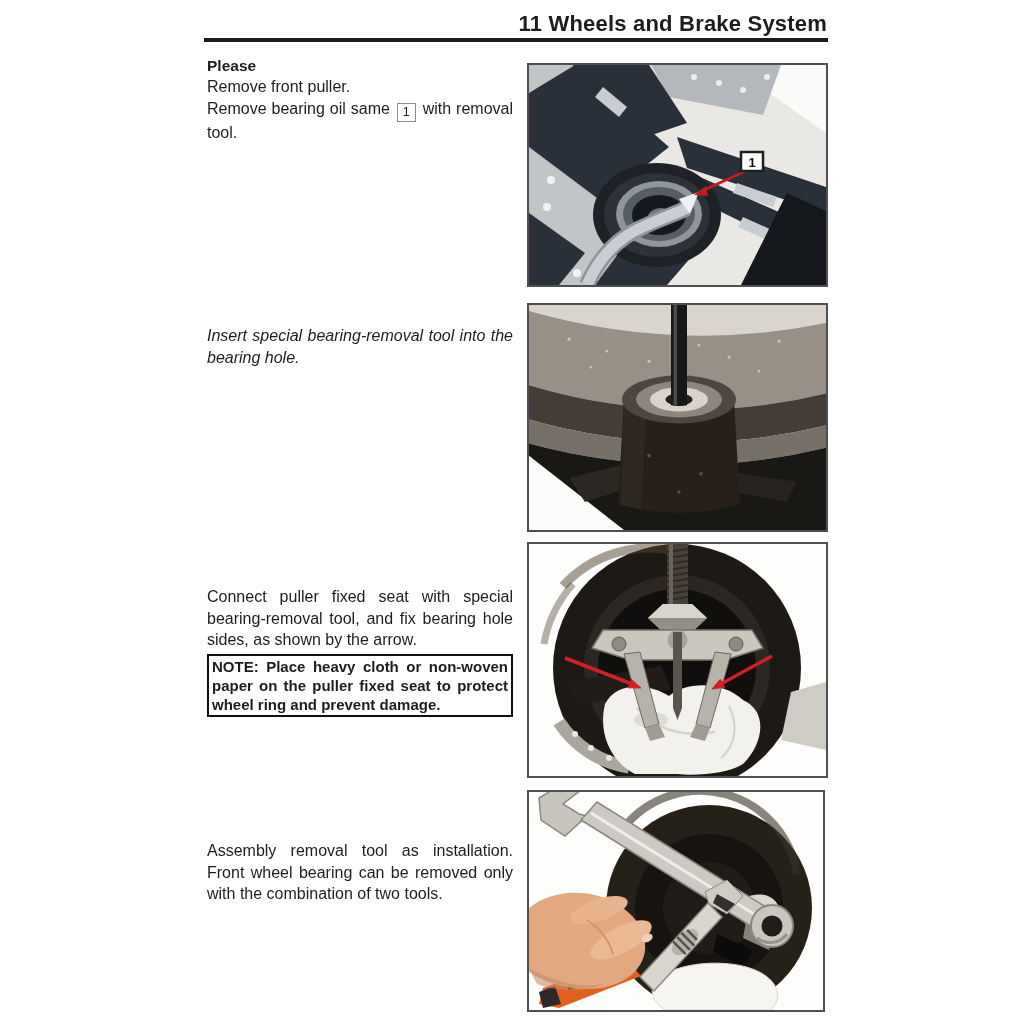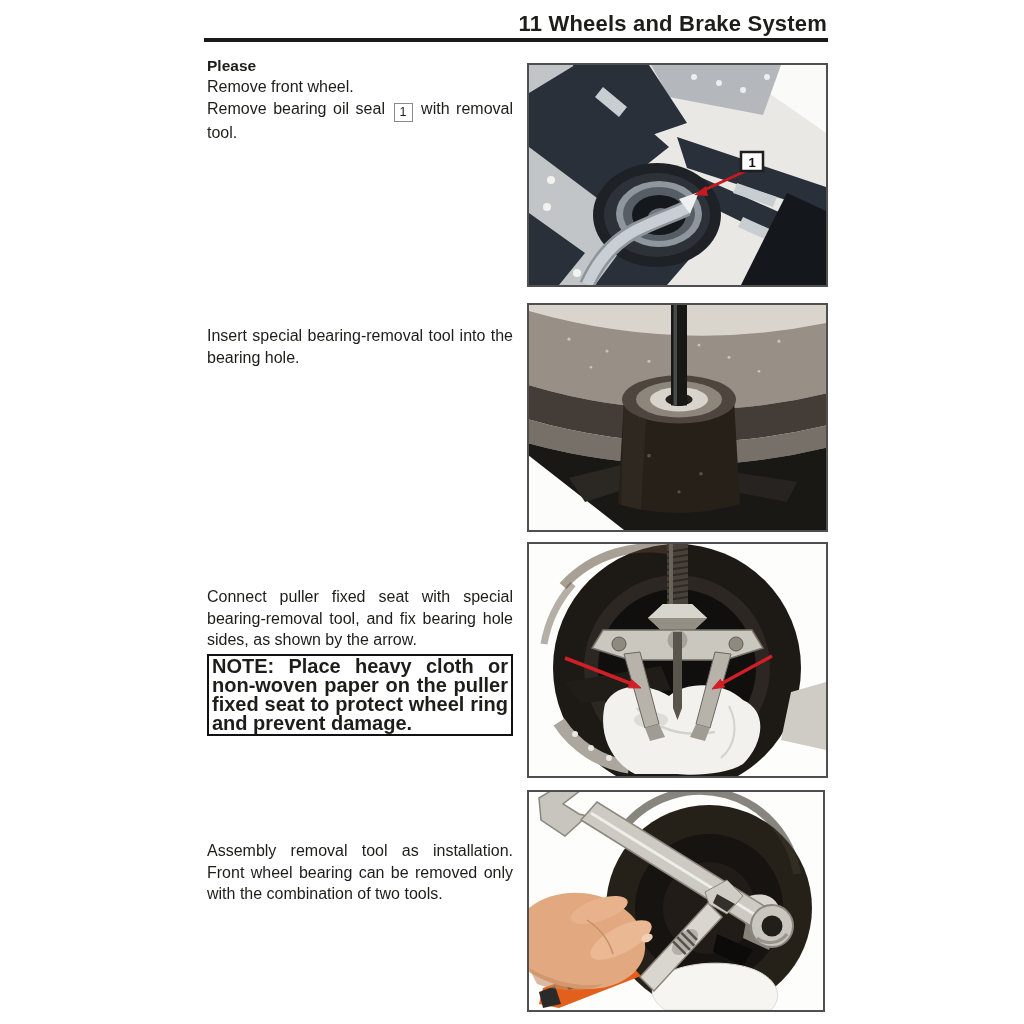--- a/index.html
+++ b/index.html
@@ -7,46 +7,46 @@
         font-family:"Liberation Sans","DejaVu Sans",sans-serif;color:#1d1d1b;}
   .chapter-title{position:absolute;top:11px;right:197px;font-size:22px;font-weight:bold;
         letter-spacing:0.2px;white-space:nowrap;}
   .header-rule{position:absolute;top:38px;left:204px;width:624px;height:3.5px;background:#1a1a1a;}
   .tblock{position:absolute;left:207px;width:306px;font-size:16px;line-height:21.5px;}
   .tblock p{margin:0;text-align:justify;}
   .sec-heading{font-size:18px;font-weight:bold;line-height:22px;margin:0;}
   .sub-heading{font-size:15.5px;font-weight:bold;line-height:21px;margin:0;}
   .callout-box{display:inline-block;width:17px;height:17px;line-height:16px;border:1px solid #8a8a8a;
         font-size:12.5px;text-align:center;vertical-align:-2px;margin:0 2px;background:#fff;}
-  .note-box{border:2.5px solid #111;font-size:20px;font-weight:bold;line-height:19px;
+  .note-box{border:2.5px solid #111;font-size:15px;font-weight:bold;line-height:19px;
         padding:1px 3px;margin-top:3px;text-align:justify;}
   .fig{position:absolute;border:2px solid #4f4f4f;background:#fff;box-sizing:border-box;}
   .fig svg{display:block;width:100%;height:100%;}
   #fig1{left:527px;top:63px;width:301px;height:224px;}
   #fig2{left:527px;top:303px;width:301px;height:229px;}
   #fig3{left:527px;top:542px;width:301px;height:236px;}
   #fig4{left:527px;top:790px;width:298px;height:222px;}
   #block1{top:55px;}
-  #block2{top:325px;}
+  #block2{top:325px;font-style:italic;}
   #block3{top:586px;}
   #block4{top:840px;}
   .para-gap{margin-top:16px !important;}
 </style>
 </head>
 <body>
 
 <div class="page">
 
   <div class="chapter-title">11 Wheels and Brake System</div>
   <div class="header-rule"></div>
 
   <div class="tblock" id="block1">
     <h4 class="sub-heading">Please</h4>
-    <p>Remove front wheel.</p>
-    <p><span>Remove bearing oil seal</span> <span class="callout-box"><span>1</span></span> <span>with removal tool.</span></p>
+    <p>Remove front puller.</p>
+    <p><span>Remove bearing oil same</span> <span class="callout-box"><span>1</span></span> <span>with removal tool.</span></p>
   </div>
 
   <div class="fig" id="fig1">
     <svg viewBox="0 0 297 220" preserveAspectRatio="none">
       <rect width="297" height="220" fill="#eae8e4"></rect>
       <polygon points="198,0 297,0 297,68 240,28" fill="#fafaf8"></polygon>
       <g>
         <ellipse cx="-10" cy="145" rx="135" ry="165" fill="#c2c5c8"></ellipse>
         <g fill="#f2f2f0">
           <circle cx="30" cy="195" r="4"></circle>

